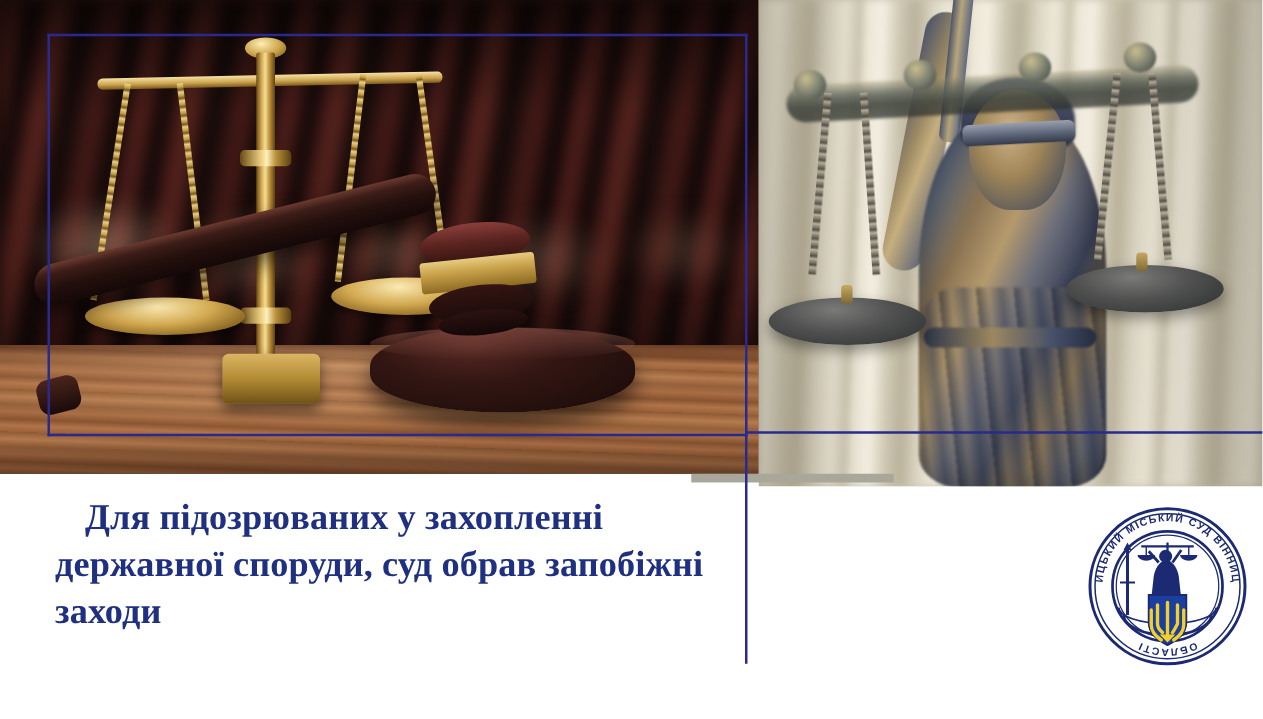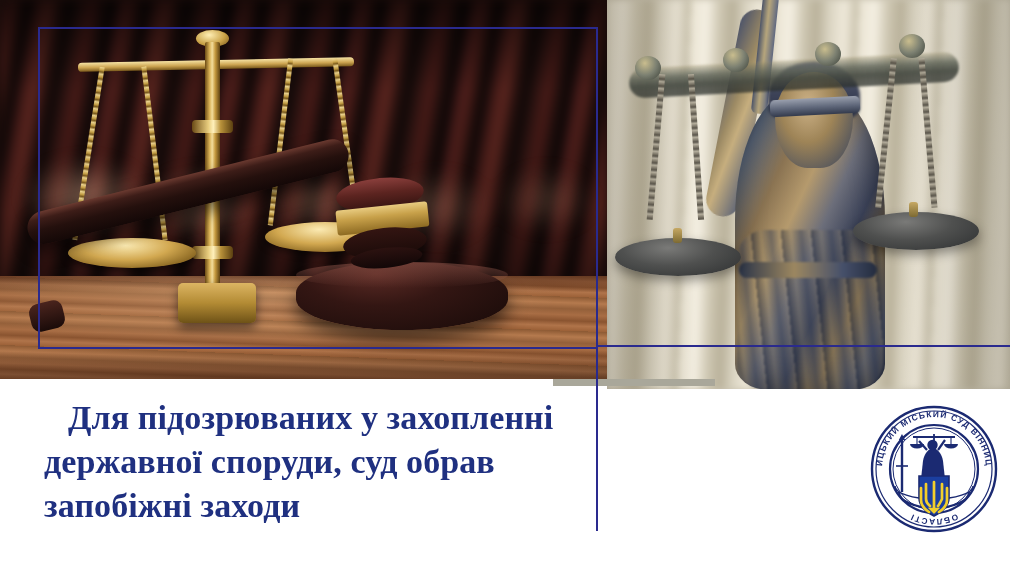--- a/index.html
+++ b/index.html
@@ -290,21 +290,21 @@
   .fl-right  { left:596px; top:27px;  width:2px;   height:322px; }
   .fl-hrule  { left:596px; top:345px; width:414px; height:2px; }
   .fl-vdrop  { left:596px; top:347px; width:2px;   height:184px; }
 
   
   .headline {
     position:absolute; left:44px; top:396px;
     width:540px;
     font-family:"Liberation Serif", serif;
     font-weight:bold;
-    font-size:34px;
+    font-size:29px;
     line-height:1.3;
     color:#1f3080;
     text-indent:24px;
     letter-spacing:.1px;
   }
 
   
   .emblem {
     position:absolute; left:869px; top:404px;
     width:130px; height:130px;

